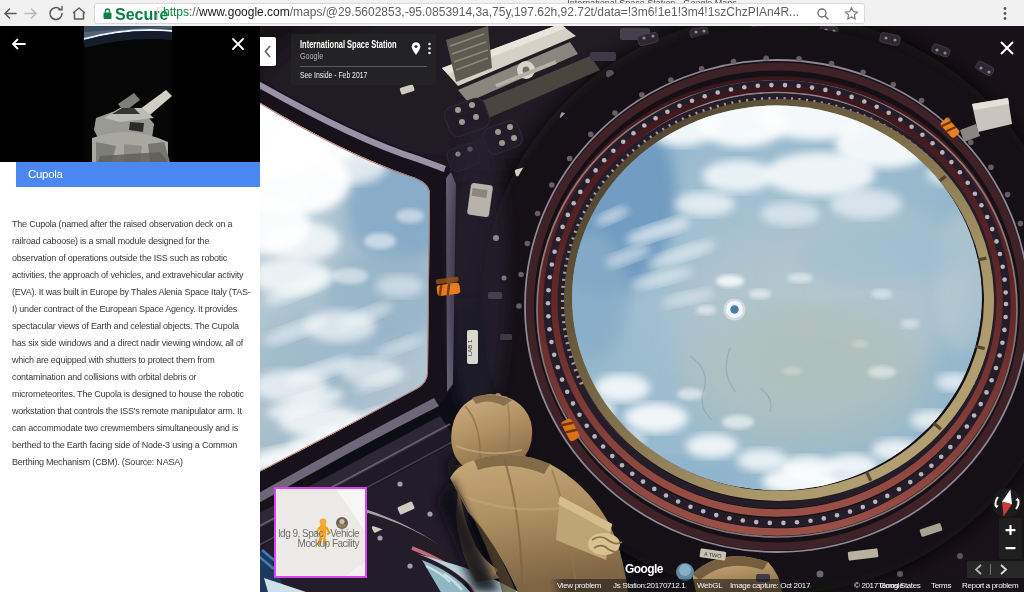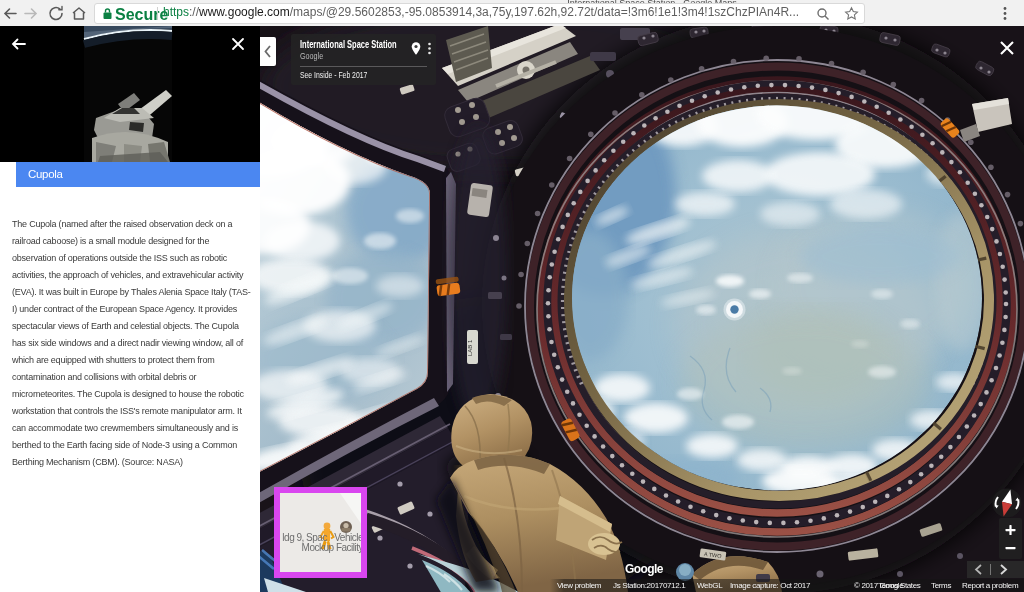--- a/index.html
+++ b/index.html
@@ -32,21 +32,21 @@
   #collapse { left:260px; top:37px; width:16px; height:29px; background:#fff; border-radius:0 2px 2px 0; box-shadow:0 1px 2px rgba(0,0,0,.3); }
   #closex { left:998px; top:39px; width:18px; height:18px; }
 
   #statusbar { left:550px; top:579px; width:474px; height:13px;
     background:linear-gradient(90deg, rgba(20,20,20,0) 0px, rgba(20,20,20,0.55) 14px, rgba(20,20,20,0.55) 100%);
   }
   .st { position:absolute; top:581px; font-size:8px; color:#f5f5f5; letter-spacing:-0.35px; white-space:nowrap; }
 
   #glogo { left:625px; top:562px; font-size:12px; font-weight:bold; color:#fff; letter-spacing:-0.6px; text-shadow:0 0 3px rgba(0,0,0,0.5); }
 
-  #inset { left:274px; top:487px; width:93px; height:91px; background:#edecea; border:6px solid #d946ef; overflow:hidden; }
+  #inset { left:274px; top:487px; width:93px; height:91px; background:#edecea; border:2px solid #d946ef; overflow:hidden; }
   #insettext { left:0px; top:40px; width:83px; text-align:right; font-size:10px; line-height:9.6px; color:#6e6e6e; letter-spacing:-0.5px; }
 
   #zoombox { left:999px; top:518px; width:23px; height:41px; background:rgba(34,34,34,0.82); border-radius:2px; }
   #chevbar { left:967px; top:561px; width:57px; height:17px; background:rgba(45,45,45,0.78); }
 </style>
 </head>
 <body>
 
 <div class="abs" id="chrome">
   <div class="abs" id="tabtitle">International Space Station - Google Maps</div>

